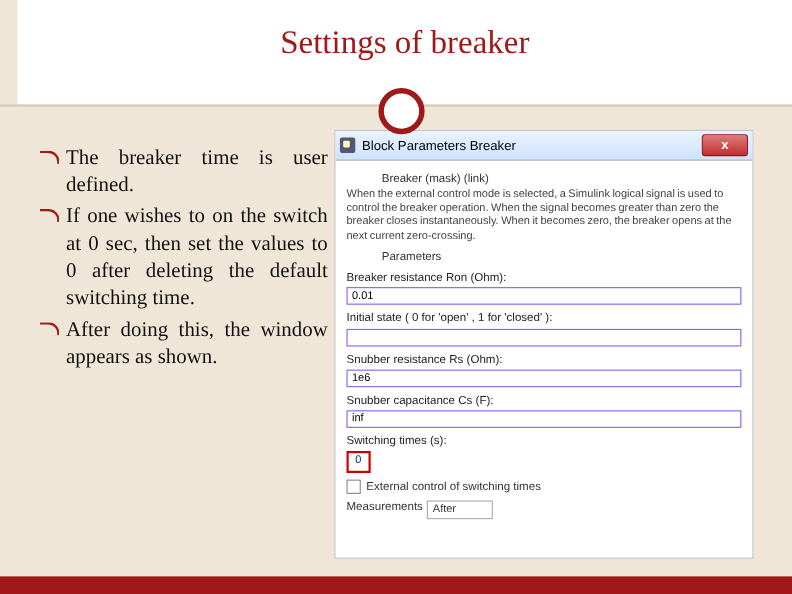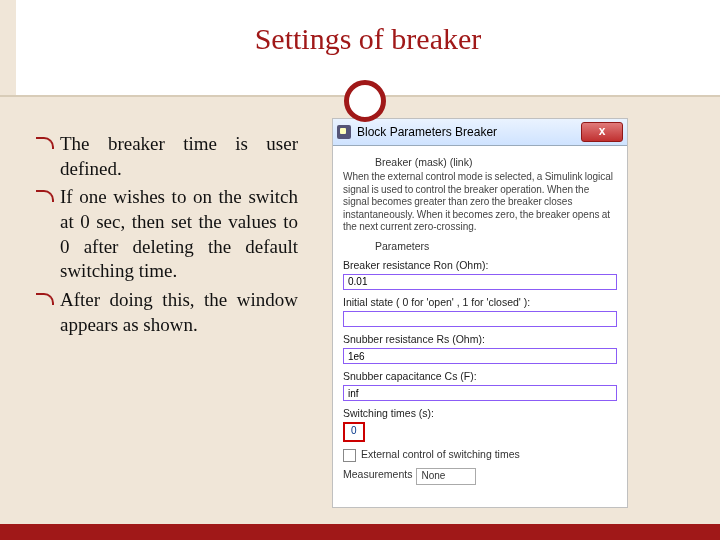--- a/index.html
+++ b/index.html
@@ -75,22 +75,22 @@
     width: 16px;
     height: 10px;
     border: 2px solid #a01818;
     border-bottom: none;
     border-left: none;
     border-radius: 0 10px 0 0;
   }
   .right-col {
     position: absolute;
     top: 118px;
-    left: 332px;
-    width: 296px;
+    left: 304px;
+    width: 381px;
     height: 390px;
     border: 1px solid #c0c0c0;
     background: #fff;
     box-sizing: border-box;
     overflow: hidden;
   }
   .titlebar {
     height: 26px;
     background: linear-gradient(to bottom, #eaf3ff, #cfe3ff);
     border-bottom: 1px solid #9ab;
@@ -264,19 +264,19 @@
         <span class="highlight-box">0</span>
       </div>
 
       <div class="checkbox-row">
         <span class="cb"></span>
         <span>External control of switching times</span>
       </div>
 
       <div class="measure-row">
         <span>Measurements</span>
-        <span class="sel">None</span>
+        <span class="sel">After</span>
       </div>
     </div>
   </div>
 
   <div class="red-footer"></div>
 </div>
 
 </body></html>

